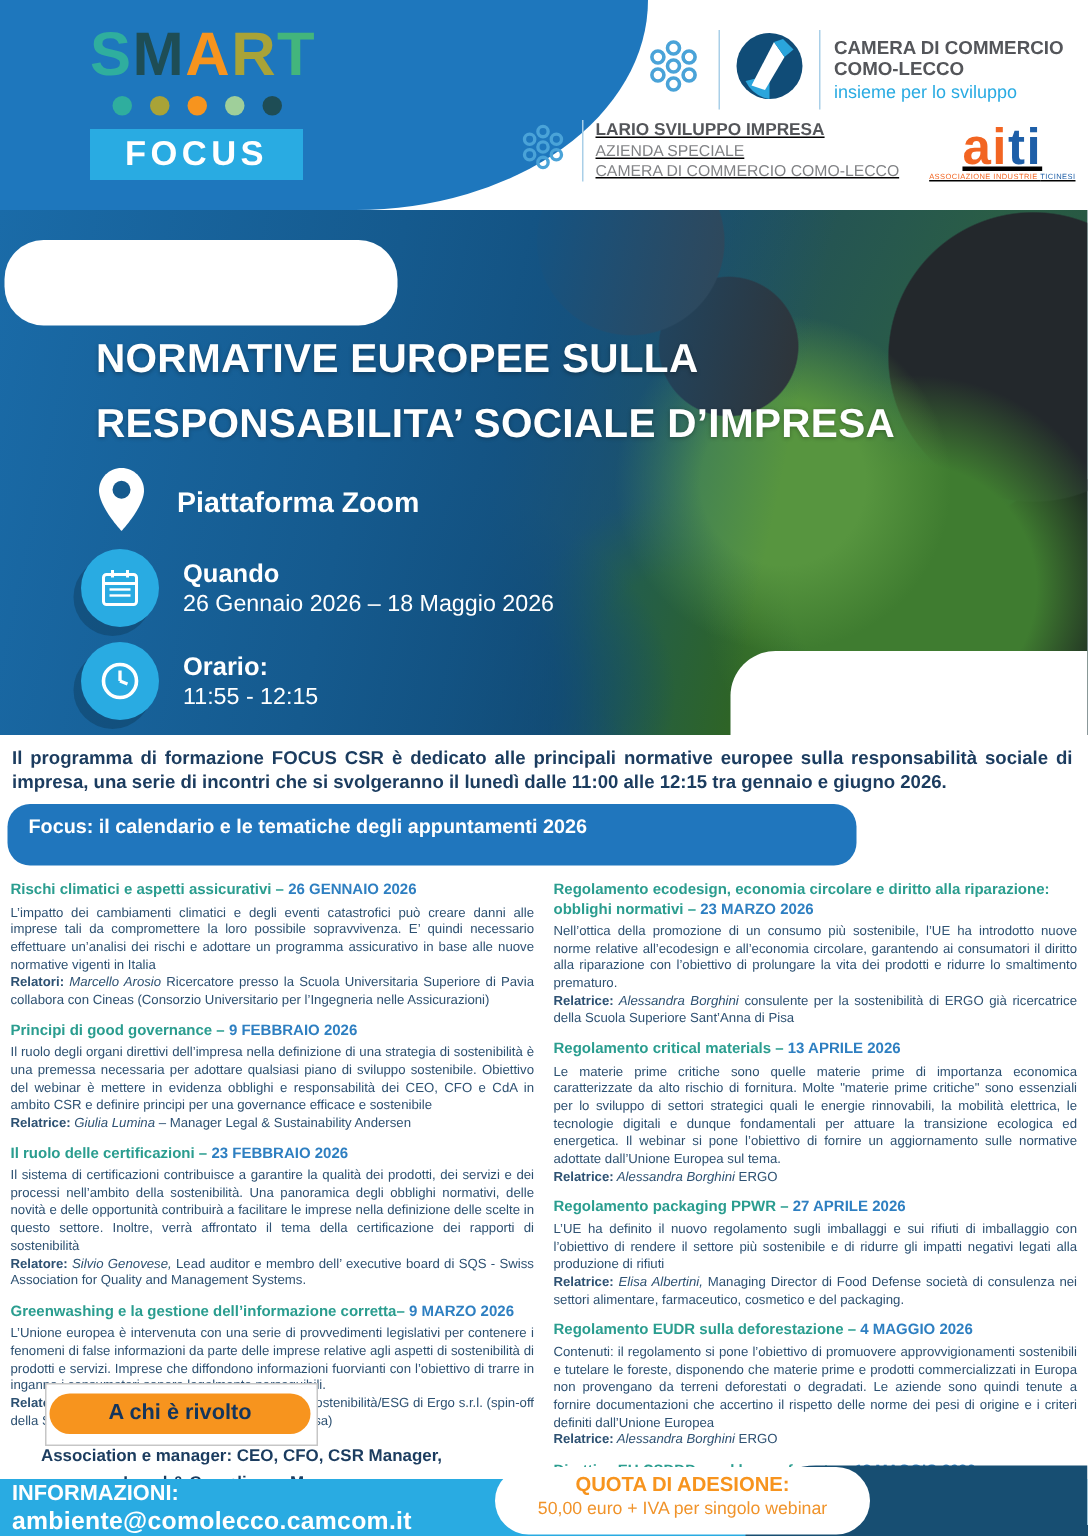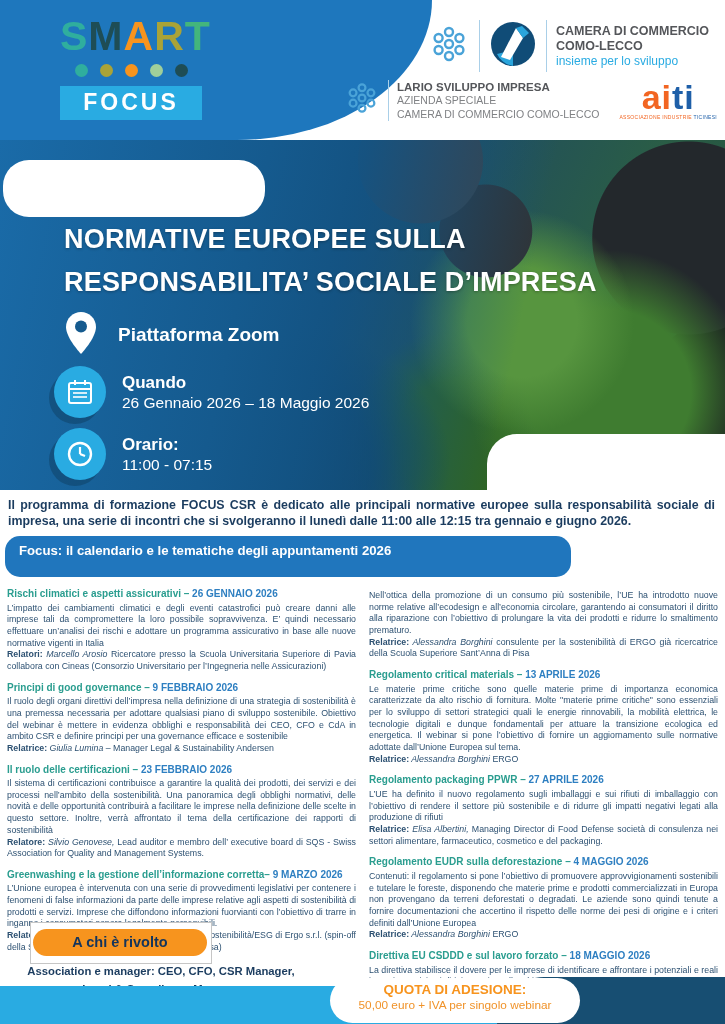--- a/index.html
+++ b/index.html
@@ -14,21 +14,21 @@
   .blue-blob { position:absolute; left:0; top:0; width:432px; height:140px;
     background:#1e77bd; border-bottom-right-radius:195px 140px; }
   .smart-logo { position:absolute; left:60px; top:16px; width:142px; text-align:center; }
   .smart-letters { font-size:41px; font-weight:bold; line-height:1; letter-spacing:1px; }
   .smart-dots { display:flex; justify-content:center; gap:12px; margin-top:7px; }
   .smart-dot { width:13px; height:13px; border-radius:50%; display:inline-block; }
   .focus-box { margin-top:9px; background:#29abe2; color:#fff; font-weight:bold;
     font-size:23px; letter-spacing:3px; padding:3px 0 4px; }
 
   .logo-row1 { position:absolute; left:428px; top:20px; display:flex; align-items:center; gap:9px; }
-  .logo-row2 { position:absolute; left:344px; top:80px; display:flex; align-items:flex-start; gap:8px; }
+  .logo-row2 { position:absolute; left:344px; top:80px; display:flex; align-items:flex-end; gap:8px;text-decoration:underline; }
   .vdiv { width:1px; background:#a9cfe8; align-self:stretch; }
   .cc-text .l1 { font-size:12.5px; font-weight:bold; color:#54565a; line-height:1.15; }
   .cc-text .l3 { font-size:12px; color:#29abe2; margin-top:1px; }
   .lsi-text .l1 { font-size:11.5px; font-weight:bold; color:#54565a; line-height:1.25; }
   .lsi-text .l2 { font-size:10.5px; color:#808285; line-height:1.25; }
   .aiti { margin-left:12px; text-align:center; line-height:1; }
   .aiti-word { font-size:34px; font-weight:bold; letter-spacing:1px; }
   .aiti-sub { font-size:5px; letter-spacing:0.3px; margin-top:1px; white-space:nowrap; }
   .aiti-orange { color:#f26522; } .aiti-blue { color:#1e5fa8; }
 
@@ -218,21 +218,21 @@
   <div class="hero-row row-orario">
     <span class="icon-circle">
       <svg width="30" height="30" viewBox="0 0 30 30" fill="none" stroke="#ffffff">
         <circle cx="15" cy="15" r="11" stroke-width="2.4"></circle>
         <line x1="15" y1="15" x2="15" y2="8" stroke-width="2.2"></line>
         <line x1="15" y1="15" x2="20" y2="17" stroke-width="2.2"></line>
       </svg>
     </span>
     <span>
       <div class="lbl">Orario:</div>
-      <div class="val">11:00 - 07:15</div>
+      <div class="val">11:55 - 12:15</div>
     </span>
   </div>
 
   <div class="hero-pill-bottom"></div>
 </div>
 
 <div class="intro">
   <div class="intro-text">Il programma di formazione FOCUS CSR è dedicato alle principali normative europee sulla responsabilità sociale di impresa, una serie di incontri che si svolgeranno il lunedì dalle 11:00 alle 12:15 tra gennaio e giugno 2026.</div>
   <div class="focus-banner">Focus: il calendario  e le tematiche degli appuntamenti 2026</div>
 </div>
@@ -273,20 +273,21 @@
         <div class="item-body">L’Unione europea è intervenuta con una serie di provvedimenti legislativi per contenere i fenomeni di false informazioni da parte delle imprese relative agli aspetti di sostenibilità di prodotti e servizi. Imprese che diffondono informazioni fuorvianti con l’obiettivo di trarre in inganno i consumatori sonora legalmente perseguibili.</div>
         <div>
 
             <div class="speaker"><span class="lbl">Relatore:</span><span class="nm"> Michele Merola</span><span> Responsabile dell’Unità Sostenibilità/ESG di Ergo s.r.l. (spin-off della Scuola Superiore Universitaria Sant’Anna di Pisa)</span></div>
           </div>
       </div>
     </div>
   <div class="col">
 
       <div class="agenda-item">
+        <div class="item-title"><span>Regolamento ecodesign, economia circolare e diritto alla riparazione: obblighi normativi – </span><span class="date">23 MARZO 2026</span></div>
         <div class="item-body">Nell’ottica della promozione di un consumo più sostenibile, l’UE ha introdotto nuove norme relative all’ecodesign e all’economia circolare, garantendo ai consumatori il diritto alla riparazione con l’obiettivo di prolungare la vita dei prodotti e ridurre lo smaltimento prematuro.</div>
         <div>
 
             <div class="speaker"><span class="lbl">Relatrice:</span><span class="nm"> Alessandra Borghini</span><span> consulente per la sostenibilità di ERGO già ricercatrice della Scuola Superiore Sant’Anna di Pisa</span></div>
           </div>
       </div>
 
       <div class="agenda-item">
         <div class="item-title"><span>Regolamento critical materials – </span><span class="date">13 APRILE 2026</span></div>
         <div class="item-body">Le materie prime critiche sono quelle materie prime di importanza economica caratterizzate da alto rischio di fornitura. Molte "materie prime critiche" sono essenziali per lo sviluppo di settori strategici quali le energie rinnovabili, la mobilità elettrica, le tecnologie digitali e dunque fondamentali per attuare la transizione ecologica ed energetica. Il webinar si pone l’obiettivo di fornire un aggiornamento sulle normative adottate dall’Unione Europea sul tema.</div>
@@ -330,13 +331,17 @@
     <div>Legal &amp; Compliance Manager</div>
   </div>
 </div>
 
 <div class="footer">
   <div class="footer-navy"></div>
   <div class="quota-pill">
     <div class="quota-label">QUOTA DI ADESIONE:</div>
     <div class="quota-value">50,00 euro + IVA per singolo webinar</div>
   </div>
+  <div class="footer-info">
+    <div class="info-label">INFORMAZIONI:</div>
+    <div class="info-email">ambiente@comolecco.camcom.it</div>
+  </div>
 </div>
 
 </body></html>

